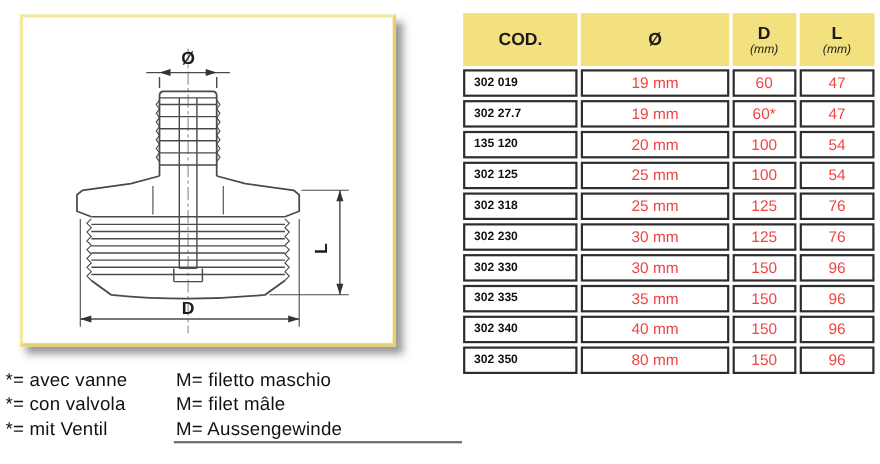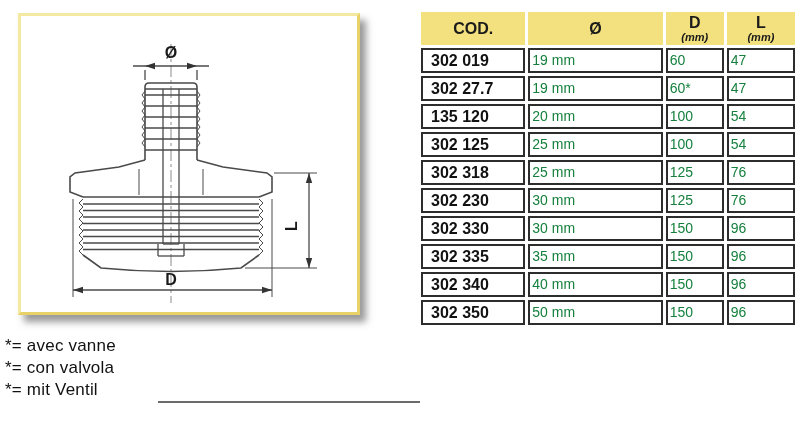--- a/index.html
+++ b/index.html
@@ -32,32 +32,32 @@
   }
 
   
   table.spec-table {
     position:absolute; left:418px; top:9px; width:380px;
     border-collapse:separate; border-spacing:3px;
     table-layout:fixed;
   }
   .spec-table th {
     background:#F3E07E; border:none; text-align:center; vertical-align:middle;
-    height:33px; padding:2px 0; color:#1a1a1a;
+    height:48px; padding:2px 0; color:#1a1a1a;
   }
   .spec-table th .hl { font-size:16px; font-weight:bold; line-height:17px; }
-  .spec-table th .hs { font-size:11px; font-style:italic; font-weight:bold; line-height:12px; }
+  .spec-table th .hs { font-size:11px; font-style:italic; font-weight:normal; line-height:12px; }
   .spec-table th .hs:empty { display:none; }
   .spec-table td {
     border:2px solid #2d2d2d; background:#fff; height:21px; line-height:21px;
-    font-size:14px; color:#15803d; white-space:nowrap;
+    font-size:14px; color:#ef4444; text-align:center; white-space:nowrap;
     overflow:hidden; padding:0 2px;
   }
   .spec-table td.cod {
-    font-size:16px; font-weight:bold; color:#111; text-align:left; padding-left:8px;
+    font-size:11px; font-weight:bold; color:#111; text-align:left; padding-left:8px;
   }
   .col-cod { width:104px; } .col-dia { width:134px; }
   .col-d   { width:58px;  } .col-l   { width:68px;  }
 </style>
 </head>
 <body>
 
 <div class="page">
 
   <div class="draw-box">
@@ -126,20 +126,25 @@
         <text x="150" y="269" text-anchor="middle">D</text>
       </g>
     </svg>
   </div>
 
   <div class="footnotes-left">
     <div>*= avec vanne</div>
     <div>*= con valvola</div>
     <div>*= mit Ventil</div>
   </div>
+  <div class="footnotes-right">
+    <div>M= filetto maschio</div>
+    <div>M= filet mâle</div>
+    <div>M= Aussengewinde</div>
+  </div>
   <div class="connector-line"></div>
 
   <table class="spec-table">
     <colgroup>
       <col class="col-cod">
         <col class="col-dia">
         <col class="col-d">
         <col class="col-l">
     </colgroup>
     <thead>
@@ -212,20 +217,20 @@
           <td>96</td>
         </tr>
         <tr>
           <td class="cod">302 340</td>
           <td>40 mm</td>
           <td>150</td>
           <td>96</td>
         </tr>
         <tr>
           <td class="cod">302 350</td>
-          <td>50 mm</td>
+          <td>80 mm</td>
           <td>150</td>
           <td>96</td>
         </tr>
       </tbody>
   </table>
 
 </div>
 
 </body></html>

